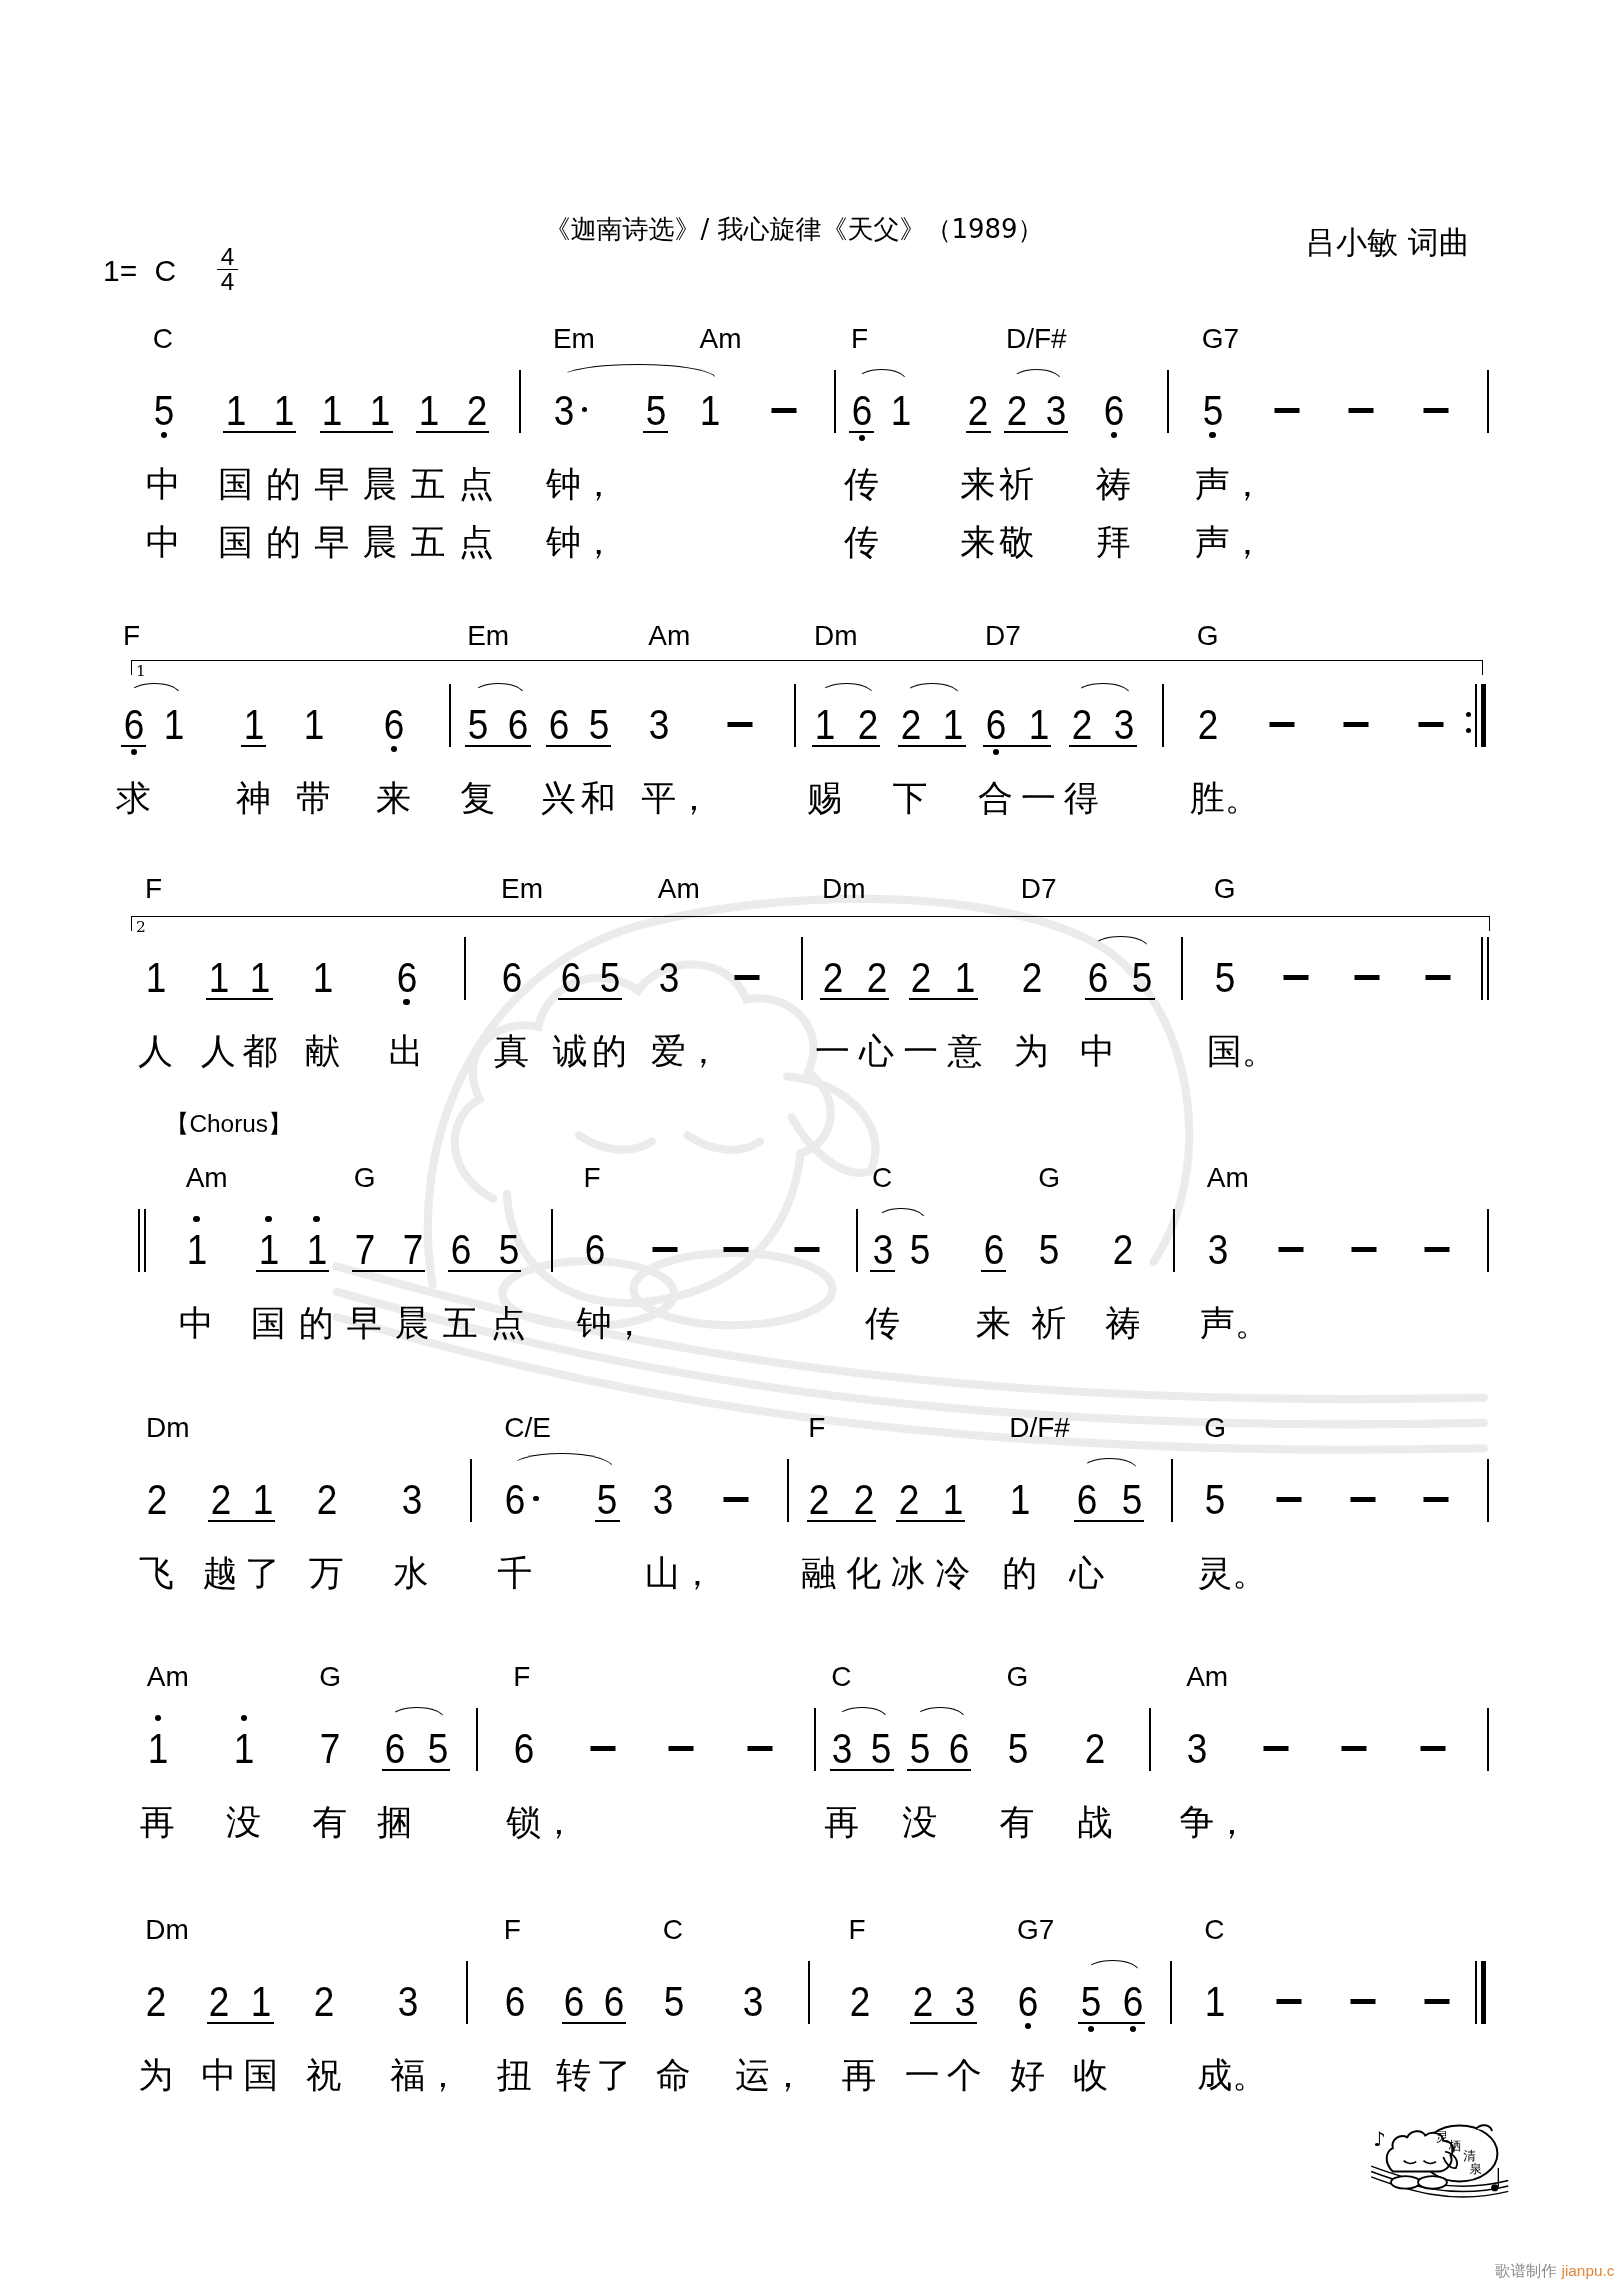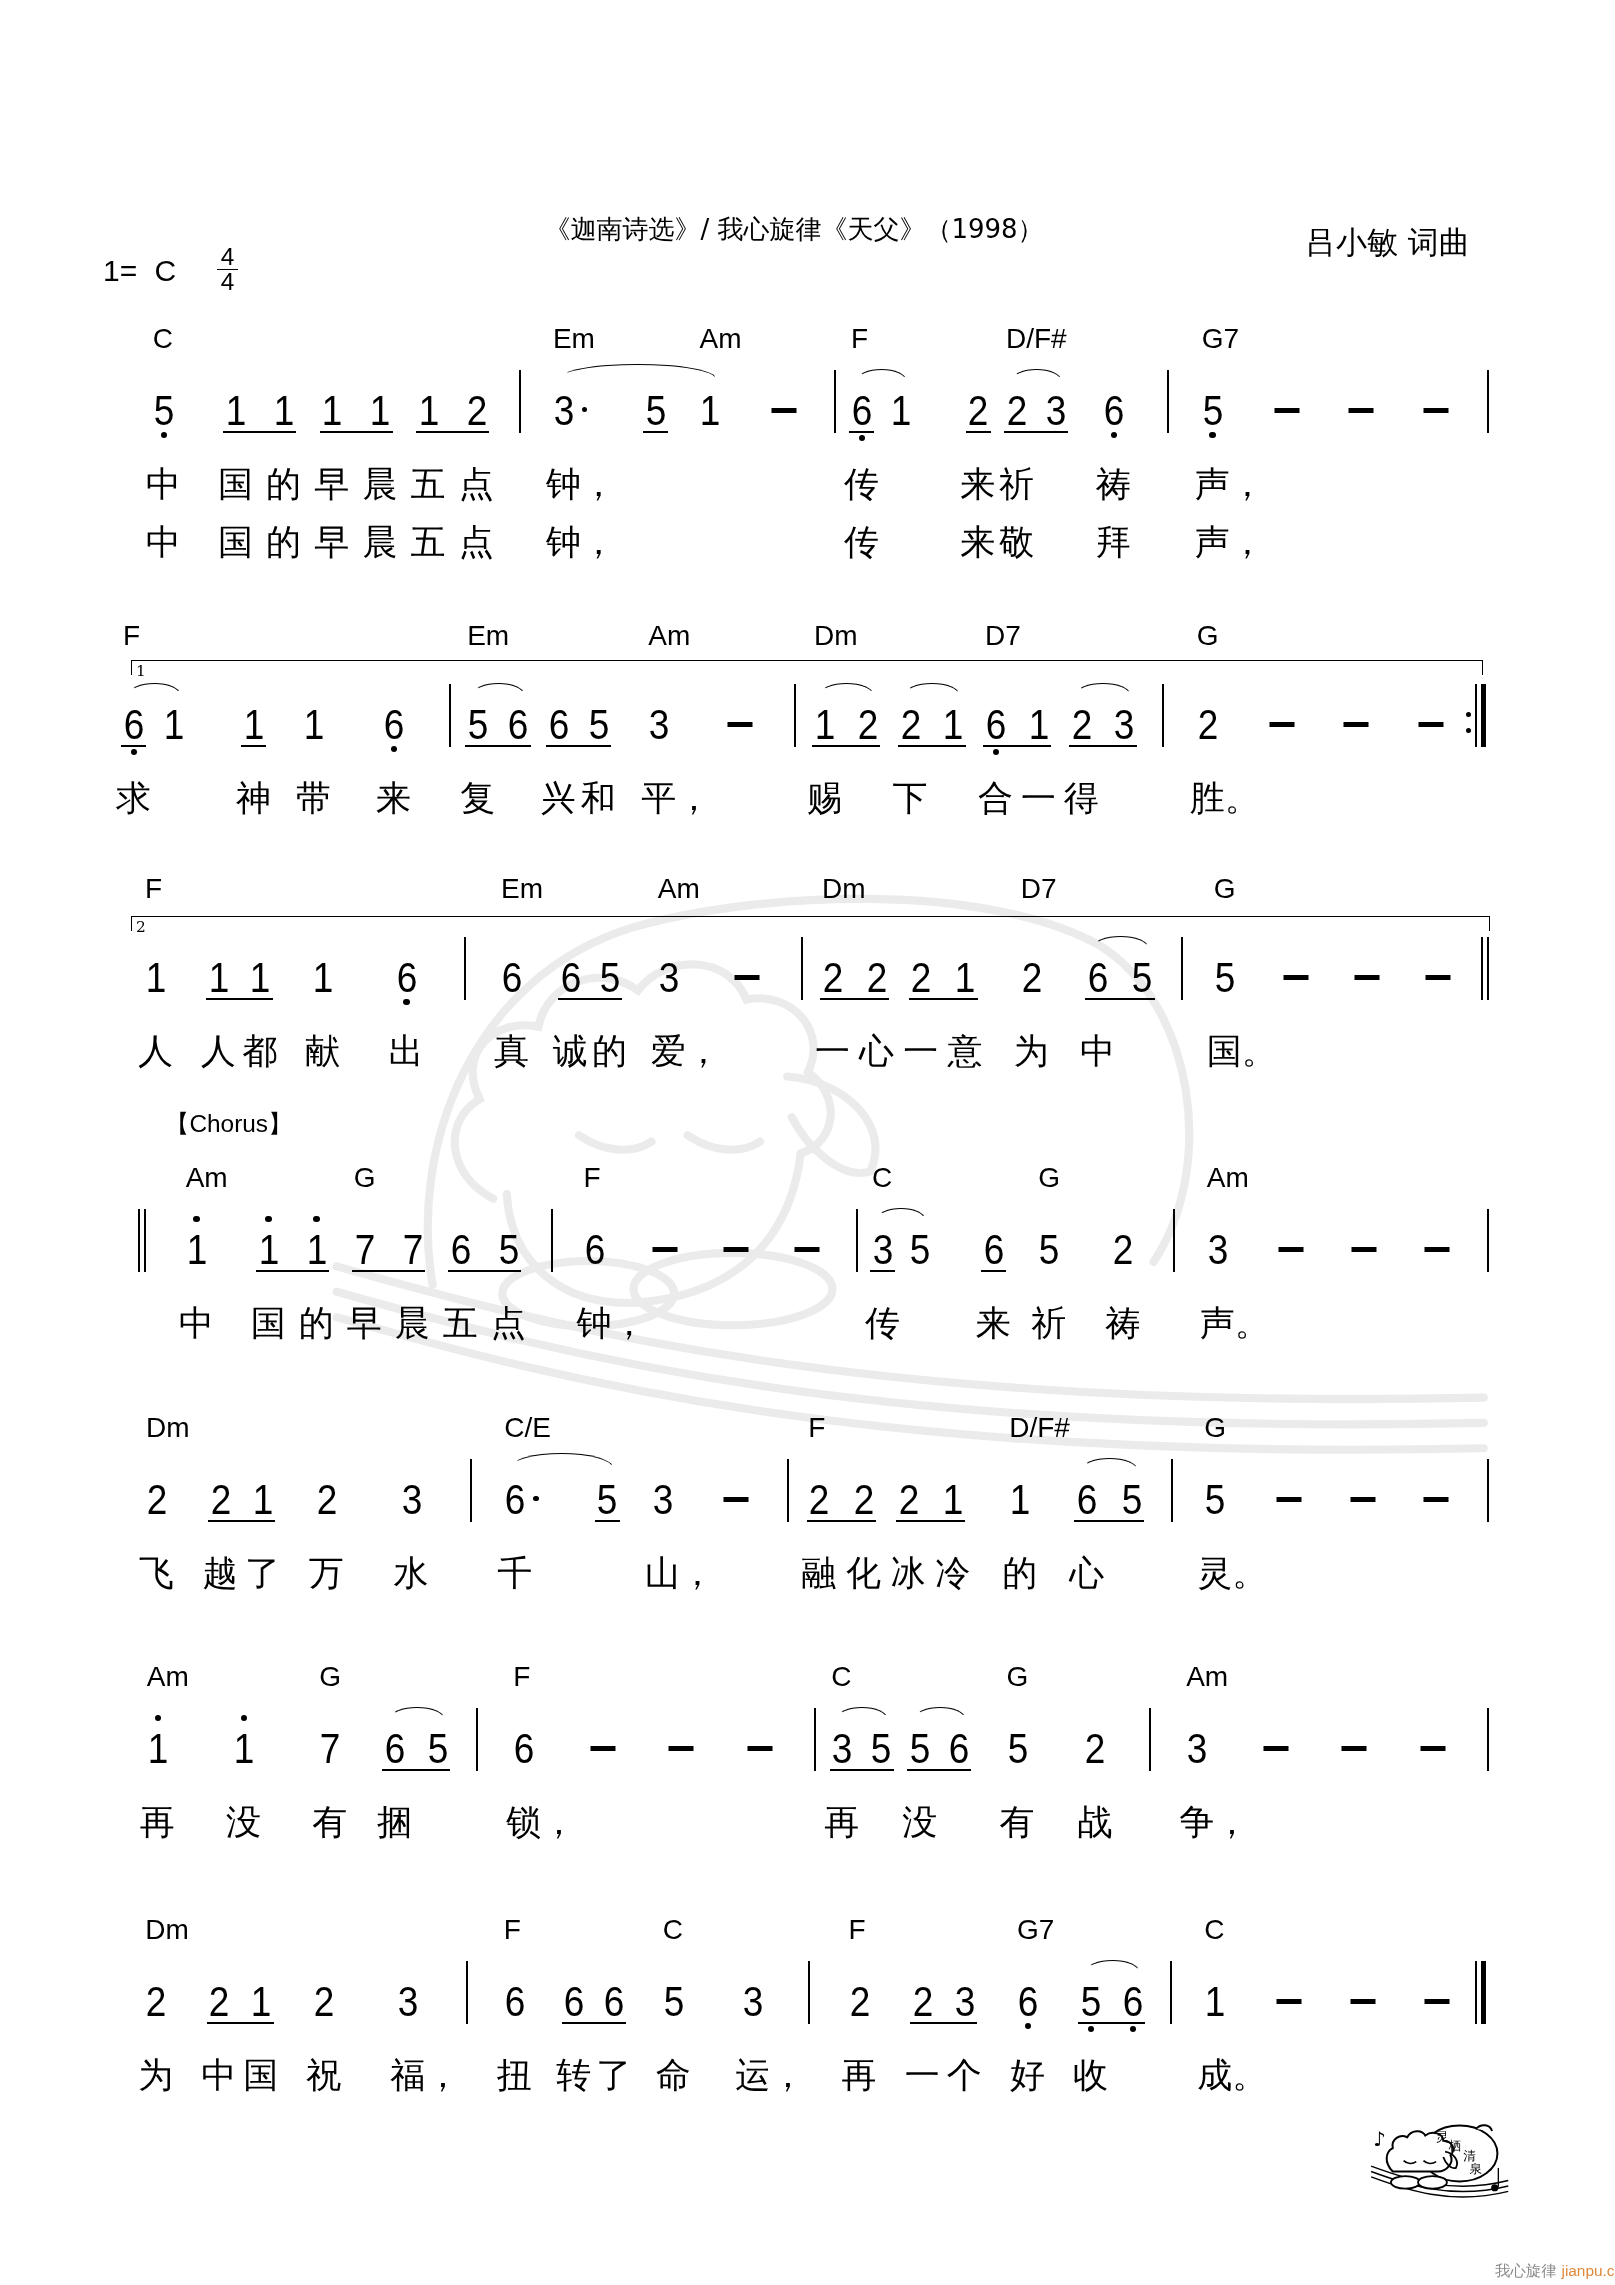--- a/index.html
+++ b/index.html
@@ -49,21 +49,21 @@
       <ellipse cx="650" cy="1430" rx="95" ry="36"></ellipse>
       <ellipse cx="810" cy="1425" rx="110" ry="40"></ellipse>
       <path d="M372 1400 C620 1470 960 1560 1640 1545"></path>
       <path d="M372 1428 C620 1498 960 1588 1640 1573"></path>
       <path d="M372 1456 C620 1526 960 1616 1640 1601"></path>
       <path d="M640 1255 C670 1275 700 1275 720 1262"></path>
       <path d="M760 1255 C790 1275 820 1275 840 1262"></path>
     </g>
   </svg>
 
-  <div class="hdr subtitle">《迦南诗选》/ 我心旋律《天父》（1998）</div>
+  <div class="hdr subtitle">《迦南诗选》/ 我心旋律《天父》（1989）</div>
   <div class="hdr credits">吕小敏 词曲</div>
   <div class="hdr key">1= C</div>
   <div class="timesig">
     <div>4</div>
     <div class="tline"></div>
     <div>4</div>
   </div>
 
   <div class="section">【Chorus】</div>
 
@@ -566,18 +566,18 @@
     </g>
     <circle cx="139" cy="74" r="4" fill="#000"></circle>
     <text x="4" y="28" font-size="22" font-family="DejaVu Sans, sans-serif">♪</text>
     <text x="74" y="22" font-size="14" font-family="DejaVu Sans, sans-serif">灵</text>
     <text x="88" y="32" font-size="14" font-family="DejaVu Sans, sans-serif">栖</text>
     <text x="104" y="43" font-size="14" font-family="DejaVu Sans, sans-serif">清</text>
     <text x="111" y="58" font-size="14" font-family="DejaVu Sans, sans-serif">泉</text>
   </svg>
 
   <div class="site">
-    <span class="s1">我心旋律</span>
+    <span class="s1">歌谱制作</span>
     <span class="s2">jianpu.cn</span>
   </div>
 
 </div>
 
 
 </body></html>

